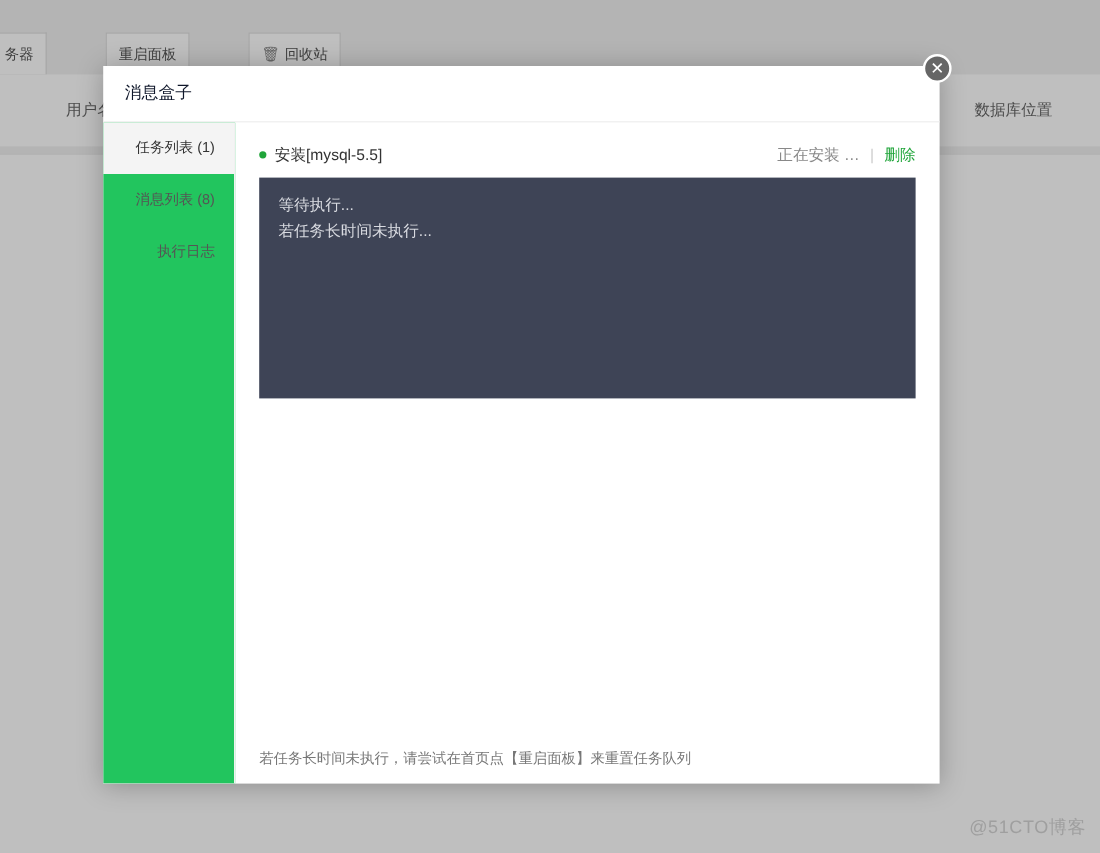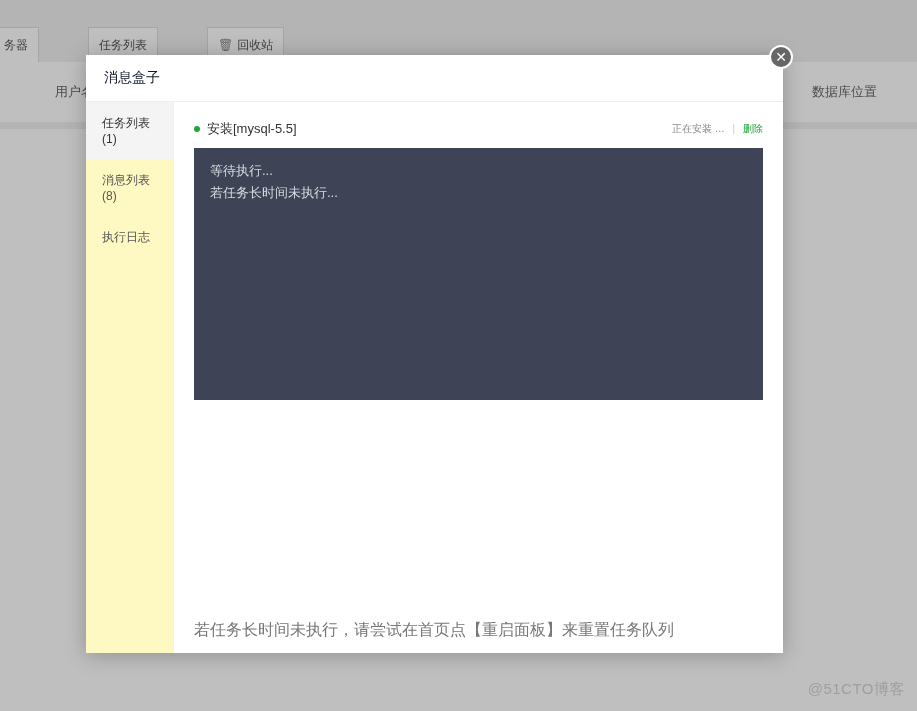--- a/index.html
+++ b/index.html
@@ -121,24 +121,25 @@
       border-bottom: 1px solid #eee;
       font-size: 14px;
       color: #0f172a;
     }
     .modal-body {
       display: flex;
       flex: 1;
       overflow: hidden;
     }
     .modal-sidebar {
-      width: 88px;
-      background: #fef9c3;
+      width: 110px;
+      background: #22c55e;
       border-right: 1px solid #f0f0f0;
       padding-top: 0;
+      text-align: right;
     }
     .sidebar-item {
       padding: 13px 16px;
       font-size: 12px;
       color: #555;
       cursor: pointer;
     }
     .sidebar-item.active {
       background: #f4f4f4;
       color: #333;
@@ -164,67 +165,67 @@
     }
     .dot {
       width: 6px;
       height: 6px;
       border-radius: 50%;
       background: #20a53a;
       margin-right: 7px;
     }
     .task-status {
       color: #888;
-      font-size: 10px;
+      font-size: 13px;
     }
     .task-status .divider {
       margin: 0 5px;
       color: #ccc;
     }
     .task-delete {
       color: #20a53a;
       cursor: pointer;
     }
     .console {
       background: #3e4456;
       color: #d8dae0;
       font-size: 13px;
       line-height: 1.7;
       padding: 12px 16px;
-      height: 252px;
+      height: 184px;
       font-family: "Microsoft YaHei", sans-serif;
     }
     .modal-footer-hint {
       position: absolute;
       bottom: 0px;
       left: 20px;
       right: 20px;
       padding: 12px 0;
-      font-size: 16px;
+      font-size: 12px;
       color: #777;
     }
     .watermark {
       position: absolute;
       right: 12px;
       bottom: 12px;
       color: rgba(120,120,120,0.45);
       font-size: 15px;
       letter-spacing: 0.5px;
     }
   </style>
 </head>
 <body>
 
 <div class="bg-page">
   <div class="bg-toolbar">
     <div class="bg-btn-group">
       <div class="bg-btn partial-left">务器</div>
     </div>
     <div class="bg-btn-group" style="margin-left:40px;">
-      <div class="bg-btn">任务列表</div>
+      <div class="bg-btn">重启面板</div>
     </div>
     <div class="bg-btn bg-btn-trash">
       <span class="trash-icon">🗑</span>
       <span>回收站</span>
     </div>
   </div>
   <div class="bg-filterbar">
     <span>用户名</span>
     <span>数据库位置</span>
   </div>

